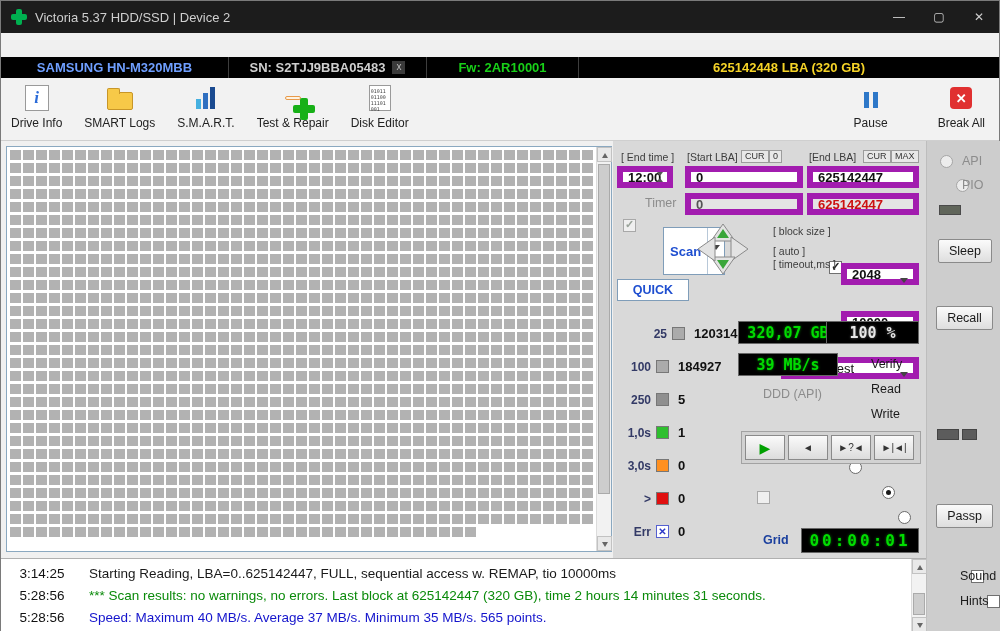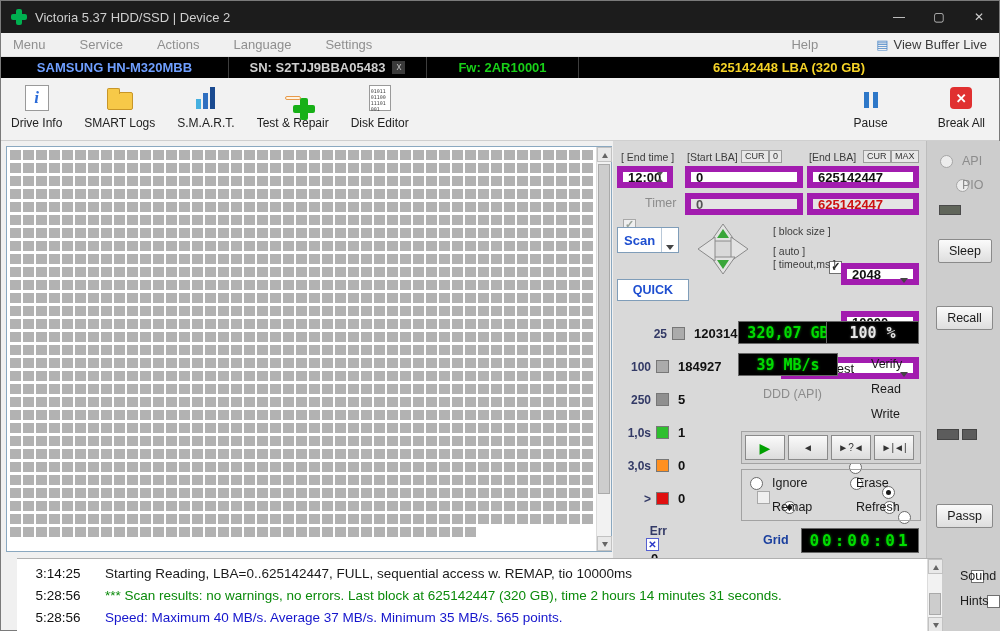--- a/index.html
+++ b/index.html
@@ -96,21 +96,21 @@
   .ddown::after { content:''; position:absolute; right:5px; top:9px; border-left:4px solid transparent; border-right:4px solid transparent; border-top:5px solid #444; }
   .cb { width:13px; height:13px; background:#fff; border:1px solid #707070; display:inline-block; position:relative; vertical-align:middle; }
   .cb.checked::after { content:'✓'; position:absolute; left:1px; top:-2px; font:bold 11px "Liberation Sans",sans-serif; color:#222; }
   .cb.gray { background:#efefef; border-color:#a8a8a8; }
   .cb.gray.checked::after { color:#9aa39a; }
   .radio { width:13px; height:13px; border-radius:50%; background:#fff; border:1px solid #6b6b6b; display:inline-block; position:relative; vertical-align:middle; }
   .radio.checked::after { content:''; position:absolute; left:3px; top:3px; width:5px; height:5px; border-radius:50%; background:#1a1a1a; }
   .radio.gray { background:#ececec; border-color:#a5a5a5; }
   .rlabel { font-size:12.5px; color:#1a1a1a; margin-left:5px; vertical-align:middle; }
   .glabel { color:#8c8c8c; }
-  .scan-btn { display:flex; height:26px; background:#fff; border:1px solid #7f9db9; }
+  .scan-btn { display:flex; height:48px; background:#fff; border:1px solid #7f9db9;margin-left:46px; }
   .scan-main { width:44px; display:flex; align-items:center; justify-content:center; color:#1f4fd0; font-weight:bold; font-size:13px; }
   .scan-dd { width:17px; border-left:1px solid #b8c8d8; position:relative; }
   .scan-dd::after { content:''; position:absolute; left:4px; top:17px; border-left:4px solid transparent; border-right:4px solid transparent; border-top:5px solid #444; }
   .quick-btn { background:#fff; border:1px solid #7f9db9; color:#1f4fd0; font-weight:bold; font-size:12.5px; display:flex; align-items:center; justify-content:center; }
   .lcd { background:#000; border:1px solid #666; color:#00dc00; font-family:"DejaVu Sans Mono", monospace; font-weight:bold; display:flex; align-items:center; justify-content:center; text-shadow:0 0 3px rgba(0,230,0,.55); }
   .lcd.white { color:#e8e8e8; text-shadow:0 0 3px rgba(255,255,255,.4); }
   .stat-label { width:34px; text-align:right; font-weight:bold; font-size:12px; color:#333a66; }
   .stat-sq { width:13px; height:13px; border:1px solid #777; margin-left:5px; }
   .stat-sq.err { border-color:#5560d0; color:#2a36c8; font:bold 10px/12px "Liberation Sans",sans-serif; text-align:center; }
   .stat-val { margin-left:9px; font-weight:600; font-size:13px; color:#111; }
@@ -119,53 +119,41 @@
   .t-play { color:#00a000; font-size:14px; }
   .groupbox { border:1px solid #a2a2a2; }
 
   
   .rstrip { position:absolute; left:925px; top:140px; width:75px; height:491px; background:#cdcdcd; border-left:1px solid #bdbdbd; font-size:12.5px; }
   .sbtn { background:linear-gradient(#fbfbfb,#dedede); border:1px solid #8a8a8a; border-radius:2px; display:flex; align-items:center; justify-content:center; font-size:12.5px; color:#1a1a1a; }
   .mini-lcd { background:#60655a; border:1px solid #4a4a4a; }
   .mini-dark { background:#5c5c5c; border:1px solid #444; }
 
   
-  .log { position:absolute; left:16px; top:557px; width:925px; height:74px; background:#fff; border-top:1px solid #b0b0b0; display:flex; }
+  .log { position:absolute; left:0; top:557px; width:925px; height:74px; background:#fff; border-top:1px solid #b0b0b0; display:flex; }
   .log-lines { flex:1; padding-top:3px; font-size:13.5px; }
   .log-row { display:flex; height:22px; align-items:center; }
   .log-time { width:82px; text-align:center; color:#111; }
   .log-text { margin-left:6px; white-space:nowrap; }
 </style>
 </head>
 <body>
 
 <div class="app">
 
   <div class="titlebar">
     <span class="logo-cross"></span>
     <span class="title-text">Victoria 5.37 HDD/SSD | Device 2</span>
     <div class="win-btns">
       <span class="win-btn">—</span>
       <span class="win-btn">▢</span>
       <span class="win-btn">✕</span>
     </div>
   </div>
 
-  <div class="menubar">
-    <span class="menu-item">Menu</span>
-    <span class="menu-item">Service</span>
-    <span class="menu-item">Actions</span>
-    <span class="menu-item">Language</span>
-    <span class="menu-item">Settings</span>
-    <span class="menu-item menu-help">Help</span>
-    <span class="view-buffer">
-      <span class="vb-icon">▤</span>
-      <span>View Buffer Live</span>
-    </span>
-  </div>
 
   <div class="infobar">
     <div class="seg seg-model">SAMSUNG HN-M320MBB</div>
     <div class="seg seg-serial">
       <span>SN: S2TJJ9BBA05483</span>
       <span class="sn-close">x</span>
     </div>
     <div class="seg seg-fw">Fw: 2AR10001</div>
     <div class="seg seg-cap">625142448 LBA (320 GB)</div>
   </div>
@@ -305,21 +293,21 @@
     <div class="abs stat-row" style="left:4px;top:317px;">
       <span class="stat-label">3,0s</span>
       <span class="stat-sq" style="background-color: rgb(255, 144, 32);"></span>
       <span class="stat-val">0</span>
     </div>
     <div class="abs stat-row" style="left:4px;top:350px;">
       <span class="stat-label">&gt;</span>
       <span class="stat-sq" style="background-color: rgb(224, 16, 16);"></span>
       <span class="stat-val">0</span>
     </div>
-    <div class="abs stat-row" style="left:20px;top:383px;flex-direction:column;">
+    <div class="abs stat-row" style="left:4px;top:383px;">
       <span class="stat-label">Err</span>
       <span class="stat-sq err" style="background-color: rgb(255, 255, 255);"><span>✕</span></span>
       <span class="stat-val">0</span>
     </div>
 
     
     <div class="abs lcd" style="left:125px;top:180px;width:100px;height:23px;font-size:15px;">320,07 GB</div>
     <div class="abs lcd white" style="left:213px;top:180px;width:93px;height:23px;font-size:15px;gap:10px;">
       <span>100</span>
       <span>%</span>
@@ -338,30 +326,20 @@
 
     
     <div class="abs groupbox" style="left:128px;top:290px;width:180px;height:33px;background:#d2d2d2;display:flex;align-items:center;gap:3px;padding:0 3px;">
       <span class="t-btn t-play">▶</span>
       <span class="t-btn">◄</span>
       <span class="t-btn">►?◄</span>
       <span class="t-btn">►|◄|</span>
     </div>
 
     
-    <div class="abs groupbox" style="left:128px;top:328px;width:180px;height:52px;">
-      <span class="abs radio" style="left:8px;top:6px;"></span>
-      <span class="abs rlabel" style="left:25px;top:6px;">Ignore</span>
-      <span class="abs radio" style="left:92px;top:6px;"></span>
-      <span class="abs rlabel" style="left:109px;top:6px;">Erase</span>
-      <span class="abs radio checked" style="left:8px;top:30px;"></span>
-      <span class="abs rlabel" style="left:25px;top:30px;">Remap</span>
-      <span class="abs radio" style="left:92px;top:30px;"></span>
-      <span class="abs rlabel" style="left:109px;top:30px;">Refresh</span>
-    </div>
 
     
     
     <span class="abs rlabel" style="left:145px;top:392px;color:#1a3f9e;font-weight:bold;">Grid</span>
     <div class="abs lcd" style="left:188px;top:387px;width:118px;height:25px;font-size:16px;letter-spacing:3px;">00:00:01</div>
   </div>
 
   <div class="rstrip">
     <span class="abs radio gray" style="left:13px;top:13px;"></span>
     <span class="abs rlabel glabel" style="left:30px;top:13px;">API</span>

